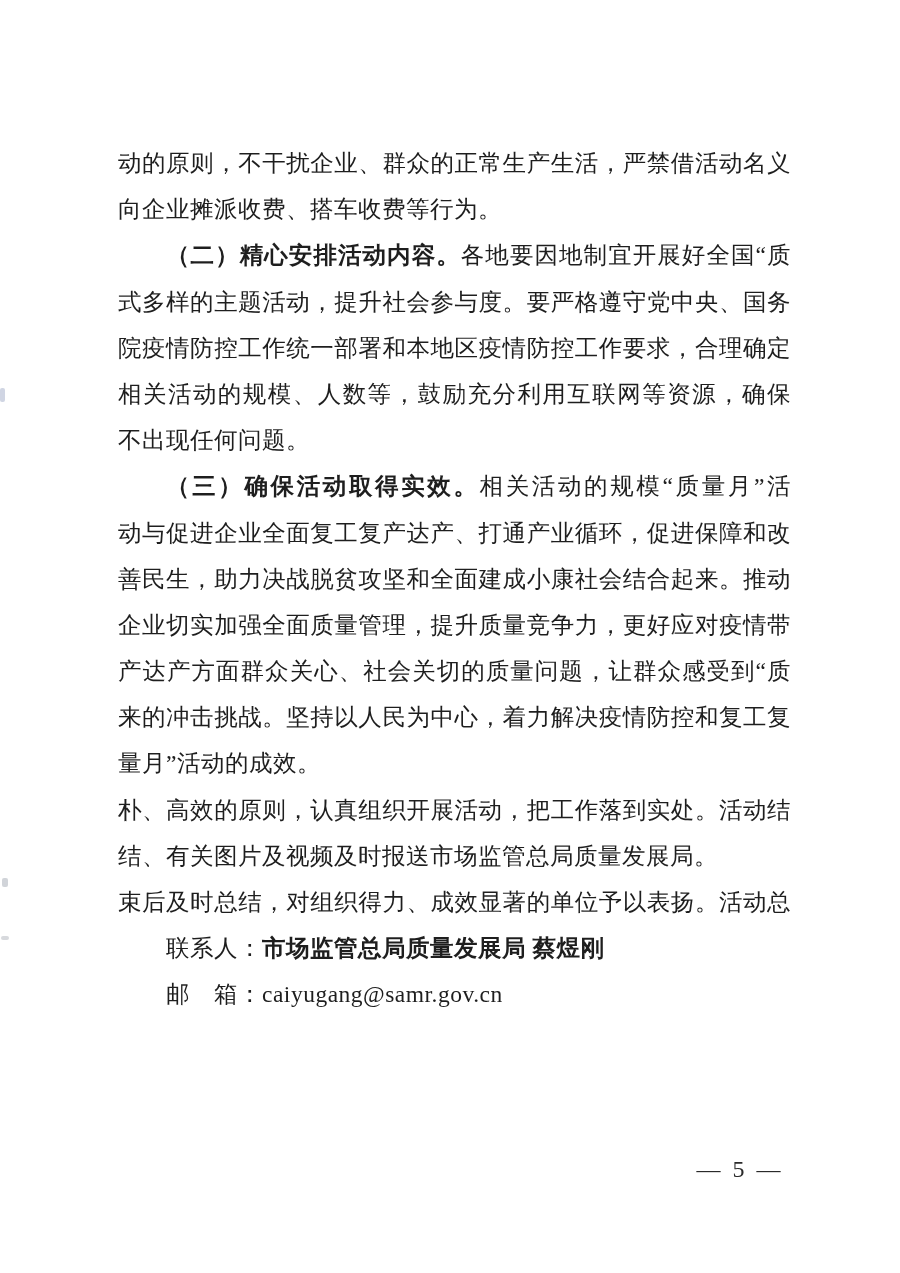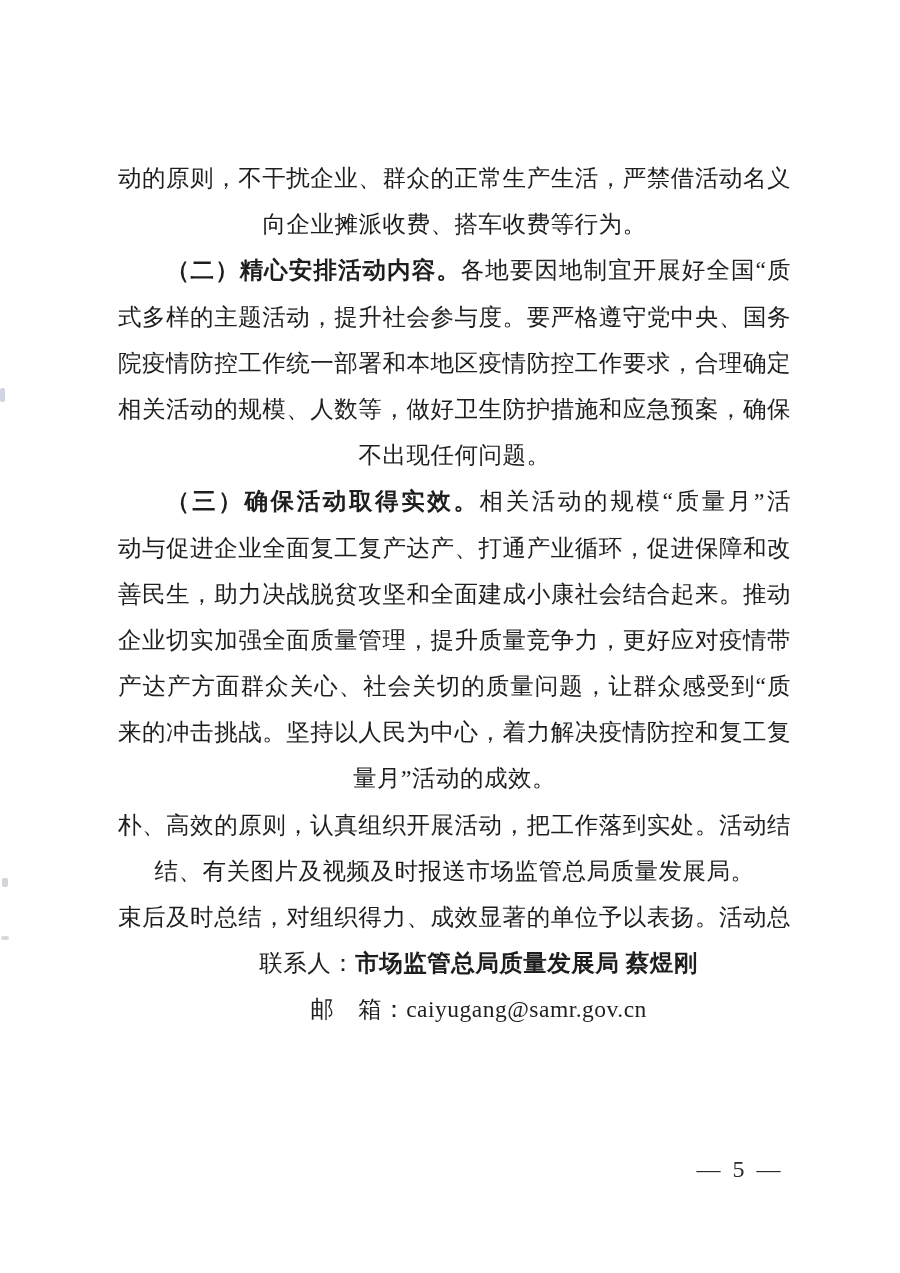--- a/index.html
+++ b/index.html
@@ -13,30 +13,30 @@
     height: 1273px;
     margin: 0 auto;
     background: #ffffff;
     overflow: hidden;
     font-family: "Liberation Serif", "DejaVu Serif", serif;
     color: #1e1e1e;
   }
   .doc {
     position: absolute;
     left: 118px;
-    top: 155px;
+    top: 140px;
     width: 673px;
   }
   .line {
     height: 46.2px;
     line-height: 46.2px;
     font-size: 23.5px;
     letter-spacing: 0.5px;
     color: #1e1e1e;
-    text-align: center;
+    text-align: left;
     overflow: visible;
   }
   .line.justify {
     text-align: justify;
     text-align-last: justify;
   }
   .line.indent {
     padding-left: 48px;
   }
   .line .bold {
@@ -63,21 +63,21 @@
 </head>
 <body>
 
 <div class="page">
   <div class="doc" id="doc-lines">
       <div class="line justify"><span>动的原则，不干扰企业、群众的正常生产生活，严禁借活动名义</span></div>
       <div class="line"><span>向企业摊派收费、搭车收费等行为。</span></div>
       <div class="line justify indent"><span class="bold">（二）精心安排活动内容。</span><span>各地要因地制宜开展好全国“质</span></div>
       <div class="line justify"><span>式多样的主题活动，提升社会参与度。要严格遵守党中央、国务</span></div>
       <div class="line justify"><span>院疫情防控工作统一部署和本地区疫情防控工作要求，合理确定</span></div>
-      <div class="line justify"><span>相关活动的规模、人数等，做好卫生防护措施和应急预案，确保</span></div>
+      <div class="line justify"><span>相关活动的规模、人数等，鼓励充分利用互联网等资源，确保</span></div>
       <div class="line"><span>不出现任何问题。</span></div>
       <div class="line justify indent"><span class="bold">（三）确保活动取得实效。</span><span>相关活动的规模“质量月”活</span></div>
       <div class="line justify"><span>动与促进企业全面复工复产达产、打通产业循环，促进保障和改</span></div>
       <div class="line justify"><span>善民生，助力决战脱贫攻坚和全面建成小康社会结合起来。推动</span></div>
       <div class="line justify"><span>企业切实加强全面质量管理，提升质量竞争力，更好应对疫情带</span></div>
       <div class="line justify"><span>产达产方面群众关心、社会关切的质量问题，让群众感受到“质</span></div>
       <div class="line justify"><span>来的冲击挑战。坚持以人民为中心，着力解决疫情防控和复工复</span></div>
       <div class="line"><span>量月”活动的成效。</span></div>
       <div class="line justify"><span>朴、高效的原则，认真组织开展活动，把工作落到实处。活动结</span></div>
       <div class="line"><span>结、有关图片及视频及时报送市场监管总局质量发展局。</span></div>

